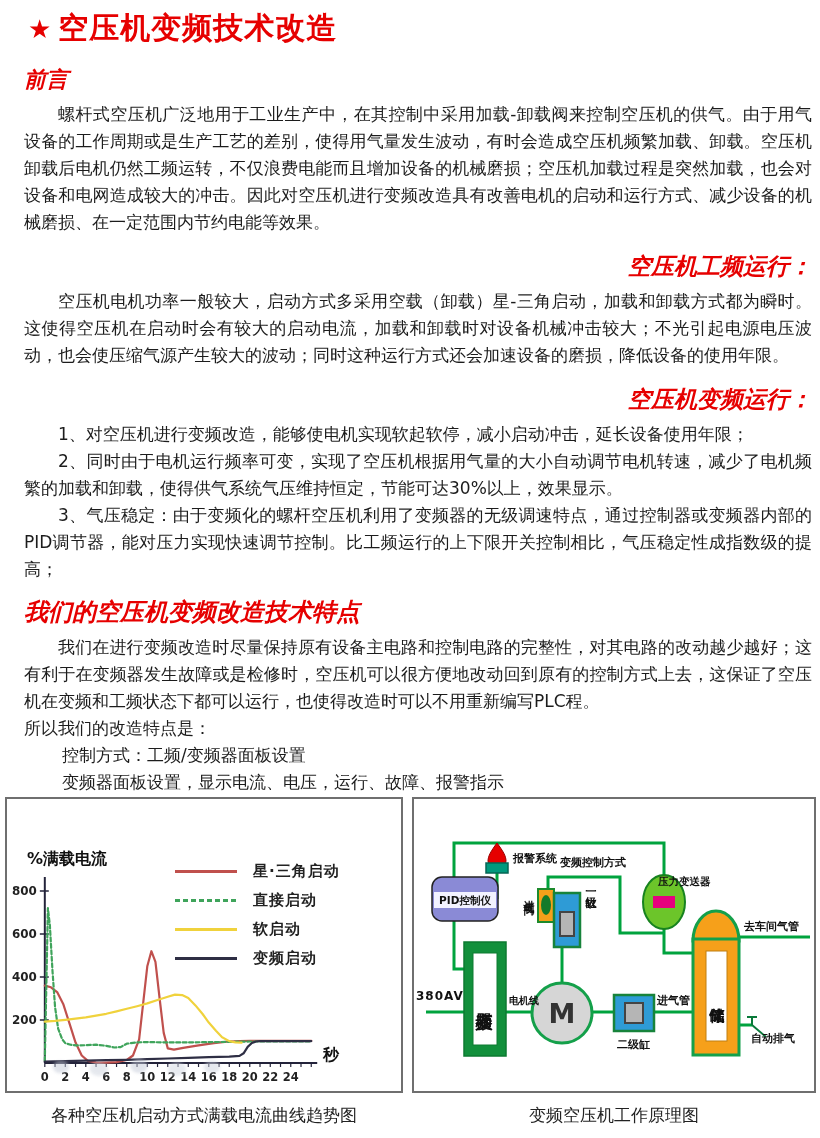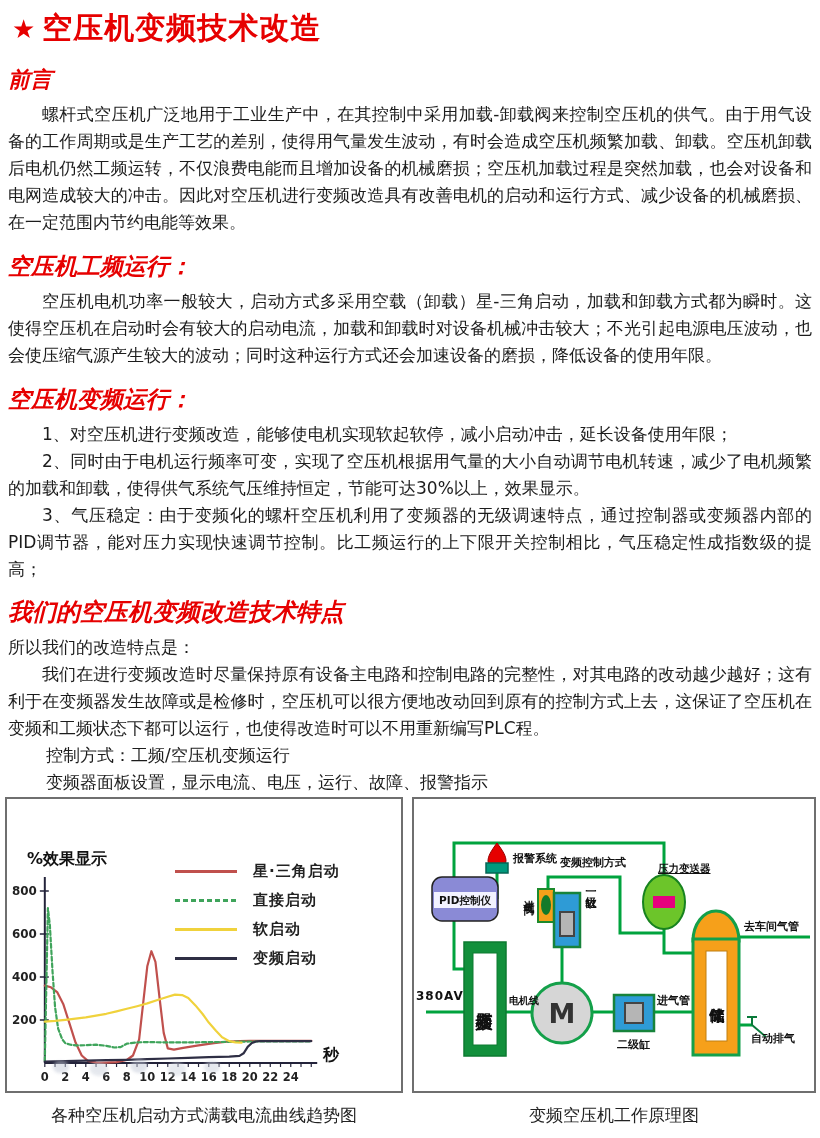--- a/index.html
+++ b/index.html
@@ -1,26 +1,26 @@
 <!DOCTYPE html>
 <html style="--red: #e60000;"><head>
 <meta charset="utf-8">
 <style>
   html,body{margin:0;padding:0;background:#ffffff;}
   body{width:820px;height:1138px;position:relative;overflow:hidden;
        font-family:"DejaVu Sans","Liberation Sans",sans-serif;color:#1c1c1c;}
   .page{position:relative;width:820px;height:1138px;background:#fff;}
 
   
-  .textflow{position:absolute;left:0;top:0;width:820px;padding:0 8px 0 8px;box-sizing:border-box;}
+  .textflow{position:absolute;left:0;top:0;width:820px;padding:0 8px 0 24px;box-sizing:border-box;}
   .title{color:var(--red,#e60000);font-size:30px;font-weight:bold;margin:8px 0 4px 4px;letter-spacing:1px;}
   .title .star{margin-right:6px;font-size:26px;}
   .h-red{color:var(--red,#e60000);font-weight:bold;margin:0;font-style:italic;}
   .h-preface{font-size:22px;margin:16px 0 6px 0;}
-  .h-section{font-size:23px;margin:15px 0 6px 0;}
+  .h-section{font-size:23px;margin:15px 0 6px 0;text-align:right;}
   .h-feature{font-size:24px;margin:13px 0 6px 0;}
   .para{font-size:17px;line-height:27px;margin:0;text-indent:2em;text-align:justify;}
   .para.noindent{text-indent:0;}
   .feature-line{font-size:17px;line-height:27px;padding-left:38px;}
 
   
   .figure{position:absolute;top:797px;height:296px;border:2px solid #6f6f6f;background:#fff;box-sizing:border-box;}
   .figure-chart{left:5px;width:398px;}
   .figure-diagram{left:412px;width:404px;}
   .caption{position:absolute;top:1103px;font-size:17px;color:#222;text-align:center;line-height:24px;}
@@ -65,23 +65,23 @@
 
     <div class="h-red h-section">空压机工频运行：</div>
     <p class="para">空压机电机功率一般较大，启动方式多采用空载（卸载）星-三角启动，加载和卸载方式都为瞬时。这使得空压机在启动时会有较大的启动电流，加载和卸载时对设备机械冲击较大；不光引起电源电压波动，也会使压缩气源产生较大的波动；同时这种运行方式还会加速设备的磨损，降低设备的使用年限。</p>
 
     <div class="h-red h-section">空压机变频运行：</div>
     <p class="para">1、对空压机进行变频改造，能够使电机实现软起软停，减小启动冲击，延长设备使用年限；</p>
     <p class="para">2、同时由于电机运行频率可变，实现了空压机根据用气量的大小自动调节电机转速，减少了电机频繁的加载和卸载，使得供气系统气压维持恒定，节能可达30%以上，效果显示。</p>
     <p class="para">3、气压稳定：由于变频化的螺杆空压机利用了变频器的无级调速特点，通过控制器或变频器内部的PID调节器，能对压力实现快速调节控制。比工频运行的上下限开关控制相比，气压稳定性成指数级的提高；</p>
 
     <div class="h-red h-feature">我们的空压机变频改造技术特点</div>
+    <p class="para">我们在进行变频改造时尽量保持原有设备主电路和控制电路的完整性，对其电路的改动越少越好；这有利于在变频器发生故障或是检修时，空压机可以很方便地改动回到原有的控制方式上去，这保证了空压机在变频和工频状态下都可以运行，也使得改造时可以不用重新编写PLC程。</p>
     <p class="para noindent">所以我们的改造特点是：</p>
-    <p class="para">我们在进行变频改造时尽量保持原有设备主电路和控制电路的完整性，对其电路的改动越少越好；这有利于在变频器发生故障或是检修时，空压机可以很方便地改动回到原有的控制方式上去，这保证了空压机在变频和工频状态下都可以运行，也使得改造时可以不用重新编写PLC程。</p>
-    <div class="feature-line">控制方式：工频/空压机变频运行</div>
+    <div class="feature-line">控制方式：工频/变频器面板设置</div>
     <div class="feature-line">变频器面板设置，显示电流、电压，运行、故障、报警指示</div>
     <div class="feature-line">电柜设置原工频控制及变频控制切换选择</div>
     <div class="feature-line">节能改造前后机器操作保持不变</div>
   </div>
 
   <div class="figure figure-chart">
     <svg id="chart-svg" viewBox="0 0 396 292" preserveAspectRatio="none">
         <line x1="38" y1="78" x2="38" y2="264" stroke="#23233a" stroke-width="2"></line>
         <line x1="38" y1="264" x2="311.8" y2="264" stroke="#23233a" stroke-width="2"></line>
         <line x1="33" y1="221" x2="42" y2="221" stroke="#23233a" stroke-width="1.5"></line>
@@ -130,21 +130,21 @@
         <text x="202.8" y="282" text-anchor="middle" font-size="11.5" fill="#222" font-weight="bold">16</text>
         <text x="223.4" y="282" text-anchor="middle" font-size="11.5" fill="#222" font-weight="bold">18</text>
         <text x="244" y="282" text-anchor="middle" font-size="11.5" fill="#222" font-weight="bold">20</text>
         <text x="264.6" y="282" text-anchor="middle" font-size="11.5" fill="#222" font-weight="bold">22</text>
         <text x="285.20000000000005" y="282" text-anchor="middle" font-size="11.5" fill="#222" font-weight="bold">24</text>
         <polyline points="38.0,186.6 44.2,188.3 50.4,193.1 56.5,204.9 62.7,224.2 68.9,243.6 75.1,256.5 81.3,261.9 89.5,263.4 99.8,263.6 110.1,263.1 120.4,261.0 126.6,256.5 132.8,240.3 136.9,203.8 141.0,167.3 145.1,152.2 149.2,162.9 153.4,199.5 157.5,233.9 161.6,249.4 167.8,250.7 177.1,248.9 192.5,246.4 208.0,244.2 223.4,242.5 233.7,242.1 244.0,241.9 264.6,241.9 285.2,241.9 305.8,241.9" fill="none" stroke="#c0504d" stroke-width="2.2" stroke-linejoin="round" stroke-linecap="round"></polyline>
         <polyline points="38.0,261.9 39.5,188.8 41.1,109.2 43.1,126.4 45.7,171.6 48.3,208.1 51.4,229.6 55.5,240.3 58.6,244.2 63.8,245.7 68.9,246.4 79.2,246.2 89.5,245.7 99.8,246.8 108.0,248.5 114.2,248.1 120.4,244.7 130.7,243.4 141.0,243.1 161.6,243.4 182.2,243.4 202.8,243.1 223.4,242.9 244.0,242.5 264.6,242.5 285.2,242.5 305.8,242.5" fill="none" stroke="#3fa45b" stroke-width="2.2" stroke-linejoin="round" stroke-linecap="round" stroke-dasharray="4 2.5"></polyline>
         <polyline points="38.0,222.7 48.3,221.9 58.6,220.8 68.9,219.7 79.2,218.4 89.5,216.7 99.8,214.8 110.1,212.4 120.4,209.8 130.7,207.2 141.0,204.4 151.3,201.0 161.6,197.8 168.8,195.6 176.0,196.1 182.2,199.1 189.4,206.4 196.6,215.0 202.8,223.6 210.0,231.8 216.2,238.2 223.4,242.1 229.6,243.4 235.8,243.6" fill="none" stroke="#f0d23c" stroke-width="2.2" stroke-linejoin="round" stroke-linecap="round"></polyline>
         <polyline points="38.0,262.5 58.6,262.1 79.2,261.6 99.8,261.2 120.4,260.8 141.0,260.1 161.6,259.5 182.2,258.8 202.8,258.2 223.4,257.6 233.7,256.9 237.8,254.3 241.9,247.9 246.1,244.0 250.2,242.5 254.3,242.1 264.6,242.1 285.2,242.1 305.8,242.1" fill="none" stroke="#2e2e44" stroke-width="2.2" stroke-linejoin="round" stroke-linecap="round"></polyline>
       </svg>
-    <div class="chart-ylabel">%效果显示</div>
+    <div class="chart-ylabel">%满载电流</div>
     <div class="legend" id="chart-legend">
         <div class="legend-row">
           <div class="legend-swatch" style="background: rgb(192, 80, 77);"></div>
           <div class="legend-label">星·三角启动</div>
         </div>
         <div class="legend-row">
           <div class="legend-swatch" style="background: repeating-linear-gradient(90deg, rgb(63, 164, 91) 0px, rgb(63, 164, 91) 5px, transparent 5px, transparent 8px);"></div>
           <div class="legend-label">直接启动</div>
         </div>
         <div class="legend-row">
@@ -209,21 +209,21 @@
       <rect x="200" y="196" width="40" height="36" fill="#2e9bd6" stroke="#17833b" stroke-width="2.5"></rect>
       <rect x="211" y="204" width="18" height="20" fill="#b5b5b5" stroke="#444" stroke-width="2"></rect>
 
       <path d="M 279,142 A 23,30 0 0 1 325,142 L 325,142 L 279,142 Z" fill="#f6a01a" stroke="#14a04a" stroke-width="3"></path>
       <rect x="279" y="140" width="46" height="116" fill="#f6a01a" stroke="#14a04a" stroke-width="3"></rect>
       <rect x="292" y="152" width="21" height="90" fill="#ffffff" stroke="#c07f10" stroke-width="1"></rect>
     </svg>
 
     <div class="dlabel" style="left:99px;top:52px;">报警系统</div>
     <div class="dlabel" style="left:146px;top:56px;">变频控制方式</div>
-    <div class="dlabel" style="left:244px;top:63px;font-size:10.5px;text-decoration:underline;">压力变送器</div>
+    <div class="dlabel" style="left:244px;top:76px;font-size:10.5px;">压力变送器</div>
     <div class="dlabel" style="left:2px;top:190px;font-size:12px;letter-spacing:1px;">380AV</div>
     <div class="dlabel" style="left:95px;top:195px;font-size:10px;">电机线</div>
     <div class="dlabel" style="left:203px;top:238px;">二级缸</div>
     <div class="dlabel" style="left:243px;top:194px;">进气管</div>
     <div class="dlabel" style="left:330px;top:120px;">去车间气管</div>
     <div class="dlabel" style="left:337px;top:232px;">自动排气</div>
     <div class="dlabel vlabel" style="left:106px;top:92px;">进气阀</div>
     <div class="dlabel vlabel" style="left:168px;top:86px;">一级缸</div>
     <div class="vfd-text">变频器</div>
     <div class="tank-text">储气罐</div>

